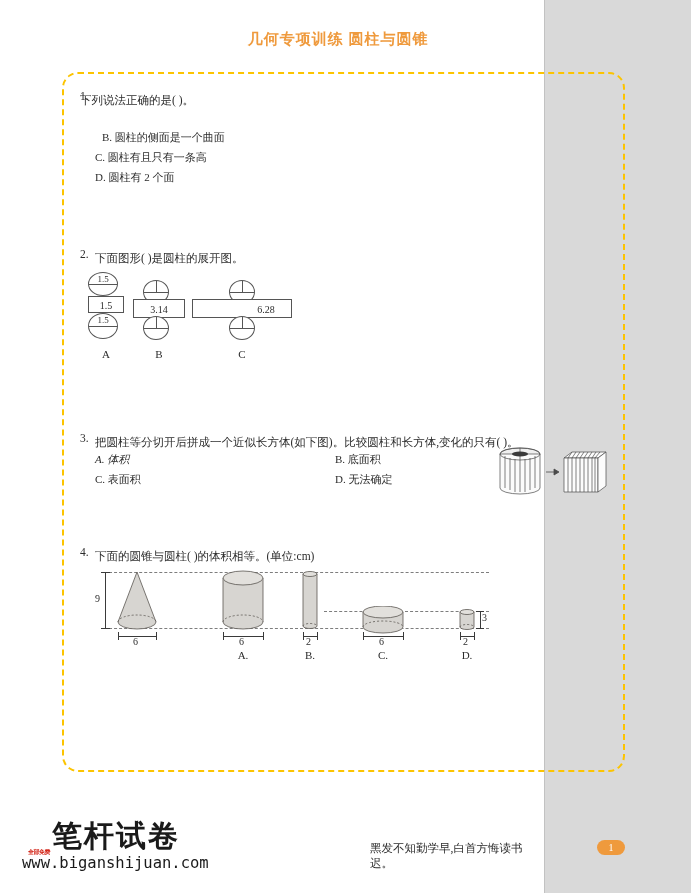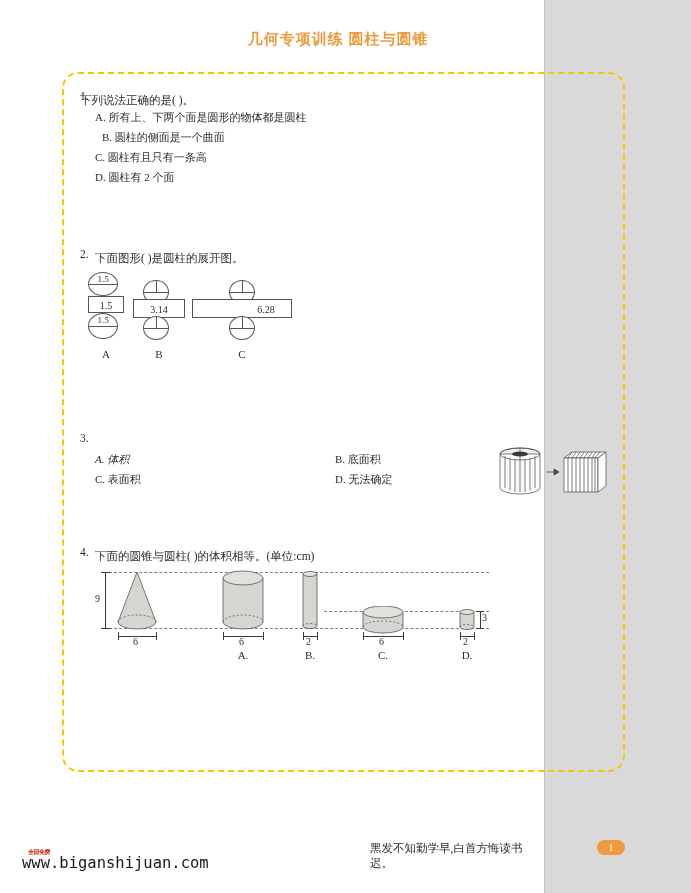--- a/index.html
+++ b/index.html
@@ -199,21 +199,20 @@
 <body>
 
 <div class="page">
 
   <div class="sheet-title">几何专项训练  圆柱与圆锥</div>
 
   <div class="dashed-box"></div>
 
   <div class="q" style="left:80px; top:90px;">下列说法正确的是(        )。</div>
   <div class="q-num" style="left:80px; top:90px;">1.</div>
-  <div class="opt" style="left:95px; top:110px;">A. 所有上、下两个面是圆形的物体都是圆柱</div>
   <div class="opt" style="left:102px; top:130px;">B. 圆柱的侧面是一个曲面</div>
   <div class="opt" style="left:95px; top:150px;">C. 圆柱有且只有一条高</div>
   <div class="opt" style="left:95px; top:170px;">D. 圆柱有 2 个面</div>
 
   <div class="q-num" style="left:80px; top:248px;">2.</div>
   <div class="q" style="left:95px; top:248px;">下面图形(        )是圆柱的展开图。</div>
 
   <div class="netwrap" style="left:88px; top:272px; width:34px; height:72px;">
     <div class="circ" style="left:0px; top:0px; width:30px; height:24px;">
       <div class="hline"></div>
@@ -247,20 +246,21 @@
     </div>
     <div class="rect" style="left:0px; top:19px; width:100px; height:19px; line-height:19px;padding-left:48px;">6.28</div>
     <div class="circ" style="left:37px; top:36px; width:26px; height:24px;">
       <div class="hline"></div>
       <div class="vline"></div>
     </div>
   </div>
   <div class="lbl" style="left:192px; top:348px; width:100px;">C</div>
 
   <div class="q-num" style="left:80px; top:432px;">3.</div>
+  <div class="q" style="left:95px; top:432px;">把圆柱等分切开后拼成一个近似长方体(如下图)。比较圆柱和长方体,变化的只有(        )。</div>
   <div class="opt" style="left:95px; top:452px;font-style:italic;">A. 体积</div>
   <div class="opt" style="left:335px; top:452px;">B. 底面积</div>
   <div class="opt" style="left:95px; top:472px;">C. 表面积</div>
   <div class="opt" style="left:335px; top:472px;">D. 无法确定</div>
 
   <div class="q3fig" style="left:498px; top:446px; width:110px; height:55px;">
     <svg width="110" height="55" viewBox="0 0 110 55">
 
       <g stroke="#4a4a4a" stroke-width="0.7" fill="#ffffff">
         <ellipse cx="22" cy="8" rx="20" ry="6" fill="#efefef"></ellipse>
@@ -375,18 +375,19 @@
     <div class="tick-h" style="left:392px; top:45px; width:8px;"></div>
     <div class="tick-h" style="left:392px; top:62px; width:8px;"></div>
     <div class="dim" style="left:398px; top:46px;">3</div>
     <div class="dimline-h" style="left:376px; top:70px; width:14px;"></div>
     <div class="tick-v" style="left:376px; top:66px;"></div>
     <div class="tick-v" style="left:390px; top:66px;"></div>
     <div class="dim" style="left:379px; top:70px;">2</div>
     <div class="lbl" style="left:373px; top:83px; width:20px;">D.</div>
   </div>
 
+  <div class="brand">笔杆试卷</div>
   <div class="brand-free">全部免费</div>
   <div class="brand-url">www.biganshijuan.com</div>
   <div class="proverb">黑发不知勤学早,白首方悔读书迟。</div>
   <div class="pagebadge">1</div>
 
 </div>
 
 </body></html>

